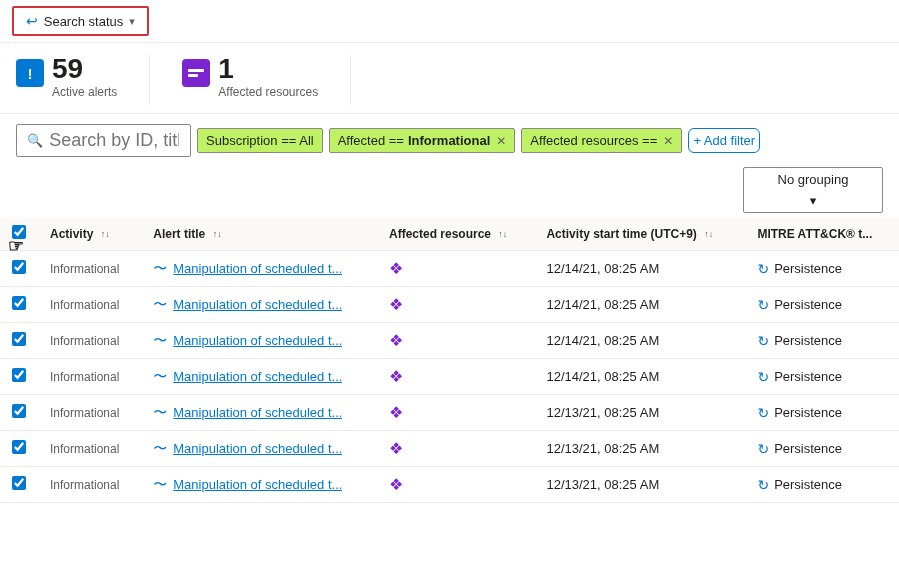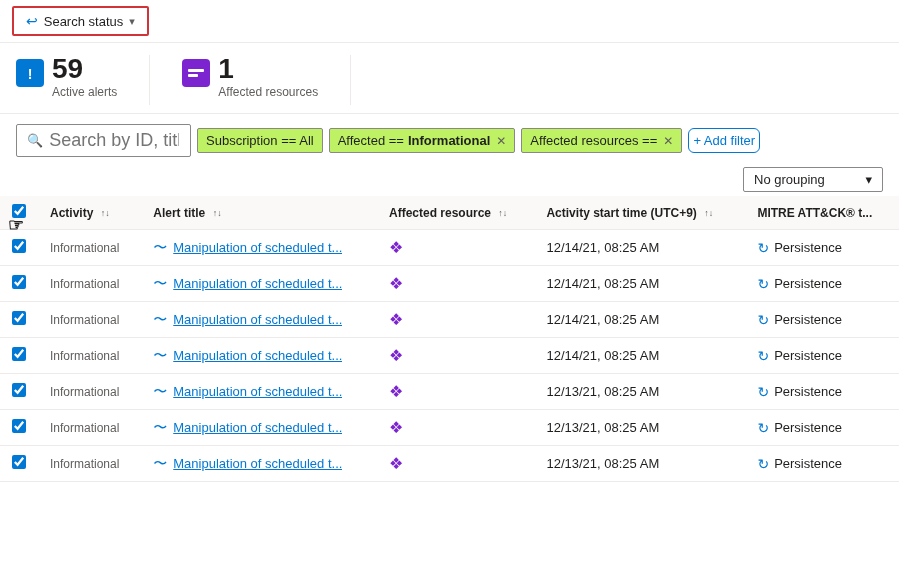--- a/index.html
+++ b/index.html
@@ -32,21 +32,21 @@
     
     .filter-bar { display: flex; flex-wrap: wrap; align-items: center; gap: 6px; padding: 10px 16px 6px 16px; }
     .search-box { display: flex; align-items: center; gap: 6px; border: 1px solid #8a8886; border-radius: 2px; padding: 5px 10px; min-width: 175px; background: #fff; }
     .search-box input { border: none; outline: none; font-size: 18px; color: #201f1e; width: 130px; background: transparent; }
     .search-icon { color: #605e5c; font-size: 13px; }
     .filter-tag { display: flex; align-items: center; gap: 4px; border: 1px solid #8a8886; border-radius: 2px; padding: 4px 8px; font-size: 13px; background: #bef264; cursor: pointer; }
     .filter-tag .bold { font-weight: 700; }
     .filter-tag .close-x { color: #605e5c; font-size: 12px; cursor: pointer; margin-left: 2px; }
     .add-filter-btn { display: flex; align-items: center; gap: 4px; padding: 4px 4px; font-size: 13px; color: #0078d4; border: 1px solid #0078d4; border-radius: 6px; background: #fff; cursor: pointer; }
     .grouping-row { display: flex; justify-content: flex-end; padding: 4px 16px 4px 0; }
-    .grouping-select { display: flex; align-items: center; gap: 6px; border: 1px solid #8a8886; border-radius: 2px; padding: 4px 10px; font-size: 13px; background: #fff; cursor: pointer; min-width: 140px; justify-content: space-between; }
+    .grouping-select { display: flex; align-items: center; gap: 6px; border: 1px solid #8a8886; border-radius: 2px; padding: 4px 10px; font-size: 13px; background: #fff; cursor: pointer; min-width: 140px; justify-content: space-between; flex-direction: column; }
 
     
     .table-wrap { width: 100%; overflow-x: auto; }
     table { width: 100%; border-collapse: collapse; }
     thead tr { background: #faf9f8; border-bottom: 1px solid #edebe9; }
     th { padding: 8px 12px; font-size: 12px; font-weight: 600; color: #201f1e; text-align: left; white-space: nowrap; border-bottom: 1px solid #edebe9; }
     th .sort-arrows { display: inline-flex; flex-direction: column; margin-left: 4px; font-size: 9px; line-height: 1; color: #605e5c; vertical-align: middle; }
     tbody tr { border-bottom: 1px solid #edebe9; }
     td { padding: 8px 12px; font-size: 13px; vertical-align: middle; white-space: nowrap; }
 

